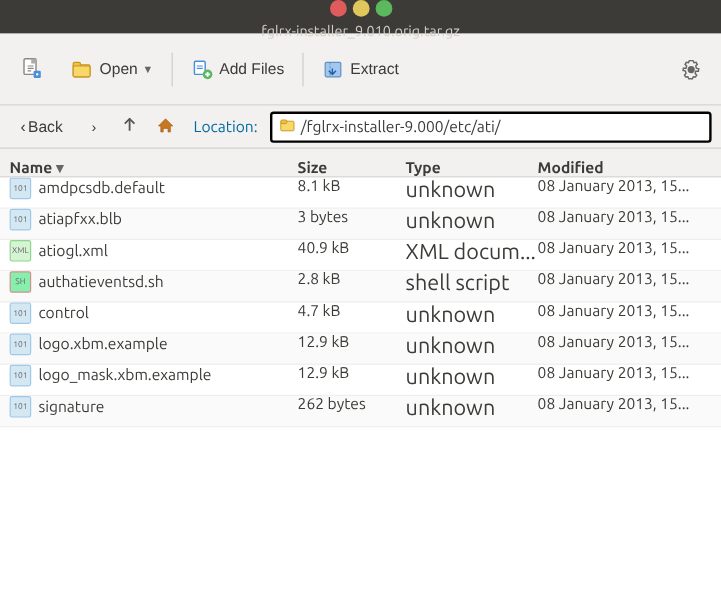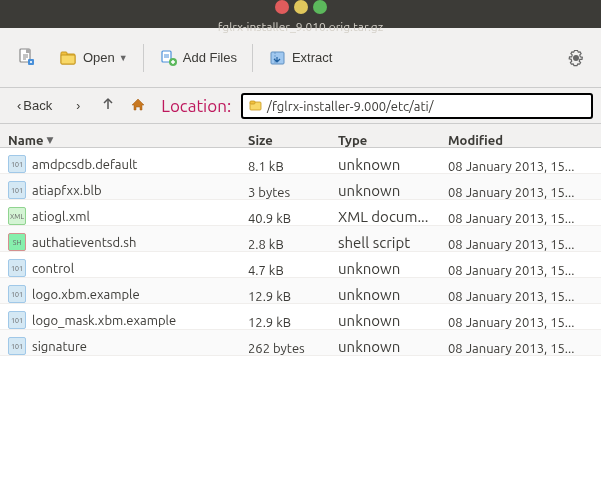--- a/index.html
+++ b/index.html
@@ -113,22 +113,22 @@
       gap: 2px;
       padding: 3px 8px;
       border: 1px solid transparent;
       border-radius: 3px;
       background: transparent;
       cursor: pointer;
       color: #3c3b37;
       font-size: 13px;
     }
     .location-label {
-      color: #be185d;
-      font-size: 17px;
+      color: #0369a1;
+      font-size: 13px;
       padding: 0 6px;
     }
     .location-bar {
       flex: 1;
       height: 26px;
       border: 2px solid #000000;
       border-radius: 3px;
       background: white;
       display: flex;
       align-items: center;
@@ -165,31 +165,31 @@
     .col-name { flex: 0 0 240px; display: flex; align-items: center; gap: 3px; }
     .col-size { flex: 0 0 90px; }
     .col-type { flex: 0 0 110px; }
     .col-modified { flex: 1; }
 
     .file-rows {
       background: white;
     }
     .file-row {
       display: flex;
-      align-items: flex-end;
+      align-items: flex-start;
       height: 26px;
       padding: 0 8px;
       border-bottom: 1px solid #f0eeec;
       cursor: pointer;
     }
     .file-row:nth-child(even) { background: #fafafa; }
 
     .cell-name { flex: 0 0 240px; display: flex; align-items: center; gap: 6px; font-size: 13px; color: #3c3b37; }
     .cell-size { flex: 0 0 90px; font-size: 13px; color: #3c3b37; }
-    .cell-type { flex: 0 0 110px; font-size: 15px; color: #3c3b37; }
+    .cell-type { flex: 0 0 110px; font-size: 18px; color: #3c3b37; }
     .cell-modified { flex: 1; font-size: 13px; color: #3c3b37; }
 
     .file-icon {
       width: 18px;
       height: 18px;
       background: #e8e6e3;
       border: 1px solid #ccc;
       border-radius: 2px;
       display: flex;
       align-items: center;

